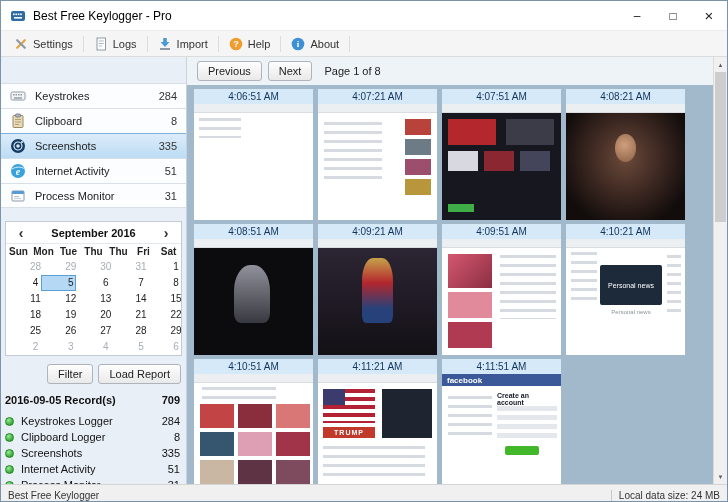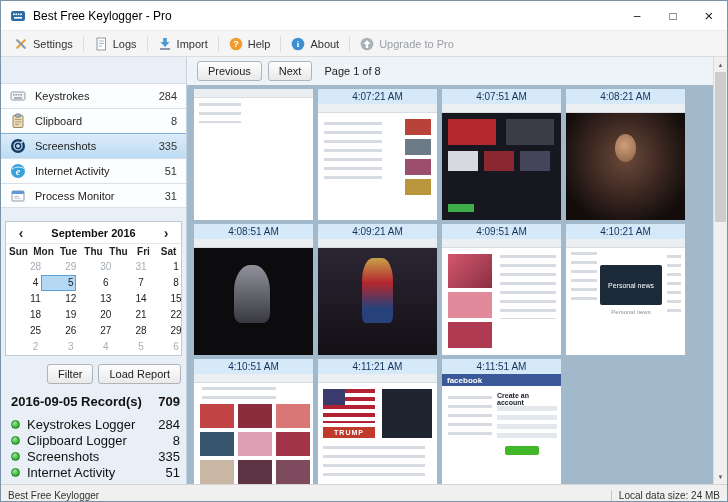--- a/index.html
+++ b/index.html
@@ -54,21 +54,21 @@
   .cal-grid { display:grid; grid-template-columns:repeat(7,1fr); grid-auto-rows:16px; text-align:center; }
   .cal-cell { line-height:16px; color:#222; cursor:default;padding-left:24px; }
   .cal-cell.dim { color:#a6adb5; }
   .cal-cell.sel { background:#b5d9f5; outline:1px solid #5a9fd6; outline-offset:-1px; }
 
   .side-buttons { display:flex; justify-content:flex-end; gap:5px; padding:8px 5px 0 0; }
   .btn { font-size:11px; padding:3px 10px; background:linear-gradient(180deg,#fefefe,#e9e9e9);
          border:1px solid #aeb4ba; border-radius:3px; color:#222; cursor:default;
          font-family:"Liberation Sans", sans-serif; }
 
-  .records { padding:10px 6px 0 10px; font-size:13px; color:#111; }
+  .records { padding:10px 6px 0 4px; font-size:11px; color:#111; }
   .rec-head { display:flex; font-weight:bold; margin-bottom:7px; }
   .rec-total { margin-left:auto; }
   .rec-row { display:flex; align-items:center; gap:7px; height:16px; }
   .dot { width:9px; height:9px; border-radius:50%;
          background:radial-gradient(circle at 35% 30%,#9fe59f,#2faf2f 70%);
          border:1px solid #208420; flex:0 0 auto; }
   .rec-count { margin-left:auto; }
 
   
   .content { flex:1; display:flex; min-width:0; background:#eef3f8; }
@@ -239,29 +239,20 @@
     <div class="tb-btn">
       <span class="tb-icon">
         <svg width="14" height="14" viewBox="0 0 14 14">
           <circle cx="7" cy="7" r="6.3" fill="#3d8fd6"></circle>
           <text x="7" y="10.2" text-anchor="middle" font-size="9" font-weight="bold" fill="#fff" font-family="Liberation Serif, serif">i</text>
         </svg>
       </span>
       <span class="tb-label">About</span>
     </div>
     <div class="tb-sep"></div>
-    <div class="tb-btn disabled">
-      <span class="tb-icon">
-        <svg width="14" height="14" viewBox="0 0 14 14">
-          <circle cx="7" cy="7" r="6.3" fill="#aab1b7"></circle>
-          <polygon points="7,3 10.5,7 8.2,7 8.2,11 5.8,11 5.8,7 3.5,7" fill="#fff"></polygon>
-        </svg>
-      </span>
-      <span class="tb-label">Upgrade to Pro</span>
-    </div>
   </div>
 
   <div class="body">
 
     <div class="sidebar">
 
       <div class="nav-list">
         <div class="nav-item">
           <span class="nav-icon">
             <svg width="16" height="16" viewBox="0 0 16 16">
@@ -438,20 +429,21 @@
         <div class="pager">
           <button class="btn">Previous</button>
           <button class="btn">Next</button>
           <span class="pager-label">Page 1 of 8</span>
         </div>
 
         <div class="thumbs">
 
 
           <div class="thumb">
+            <div class="thumb-time">4:06:51 AM</div>
             <div class="thumb-img v2">
               <div class="art bar-top"></div>
               <div class="art lines txt"></div>
             </div>
           </div>
 
           <div class="thumb">
             <div class="thumb-time">4:07:21 AM</div>
             <div class="thumb-img v3">
               <div class="art bar-top"></div>

